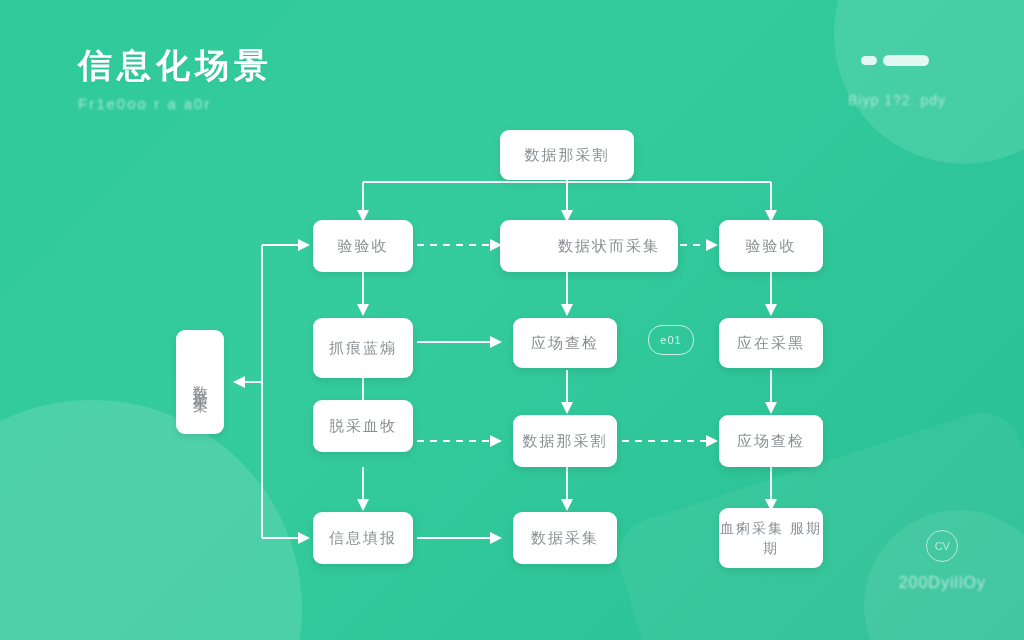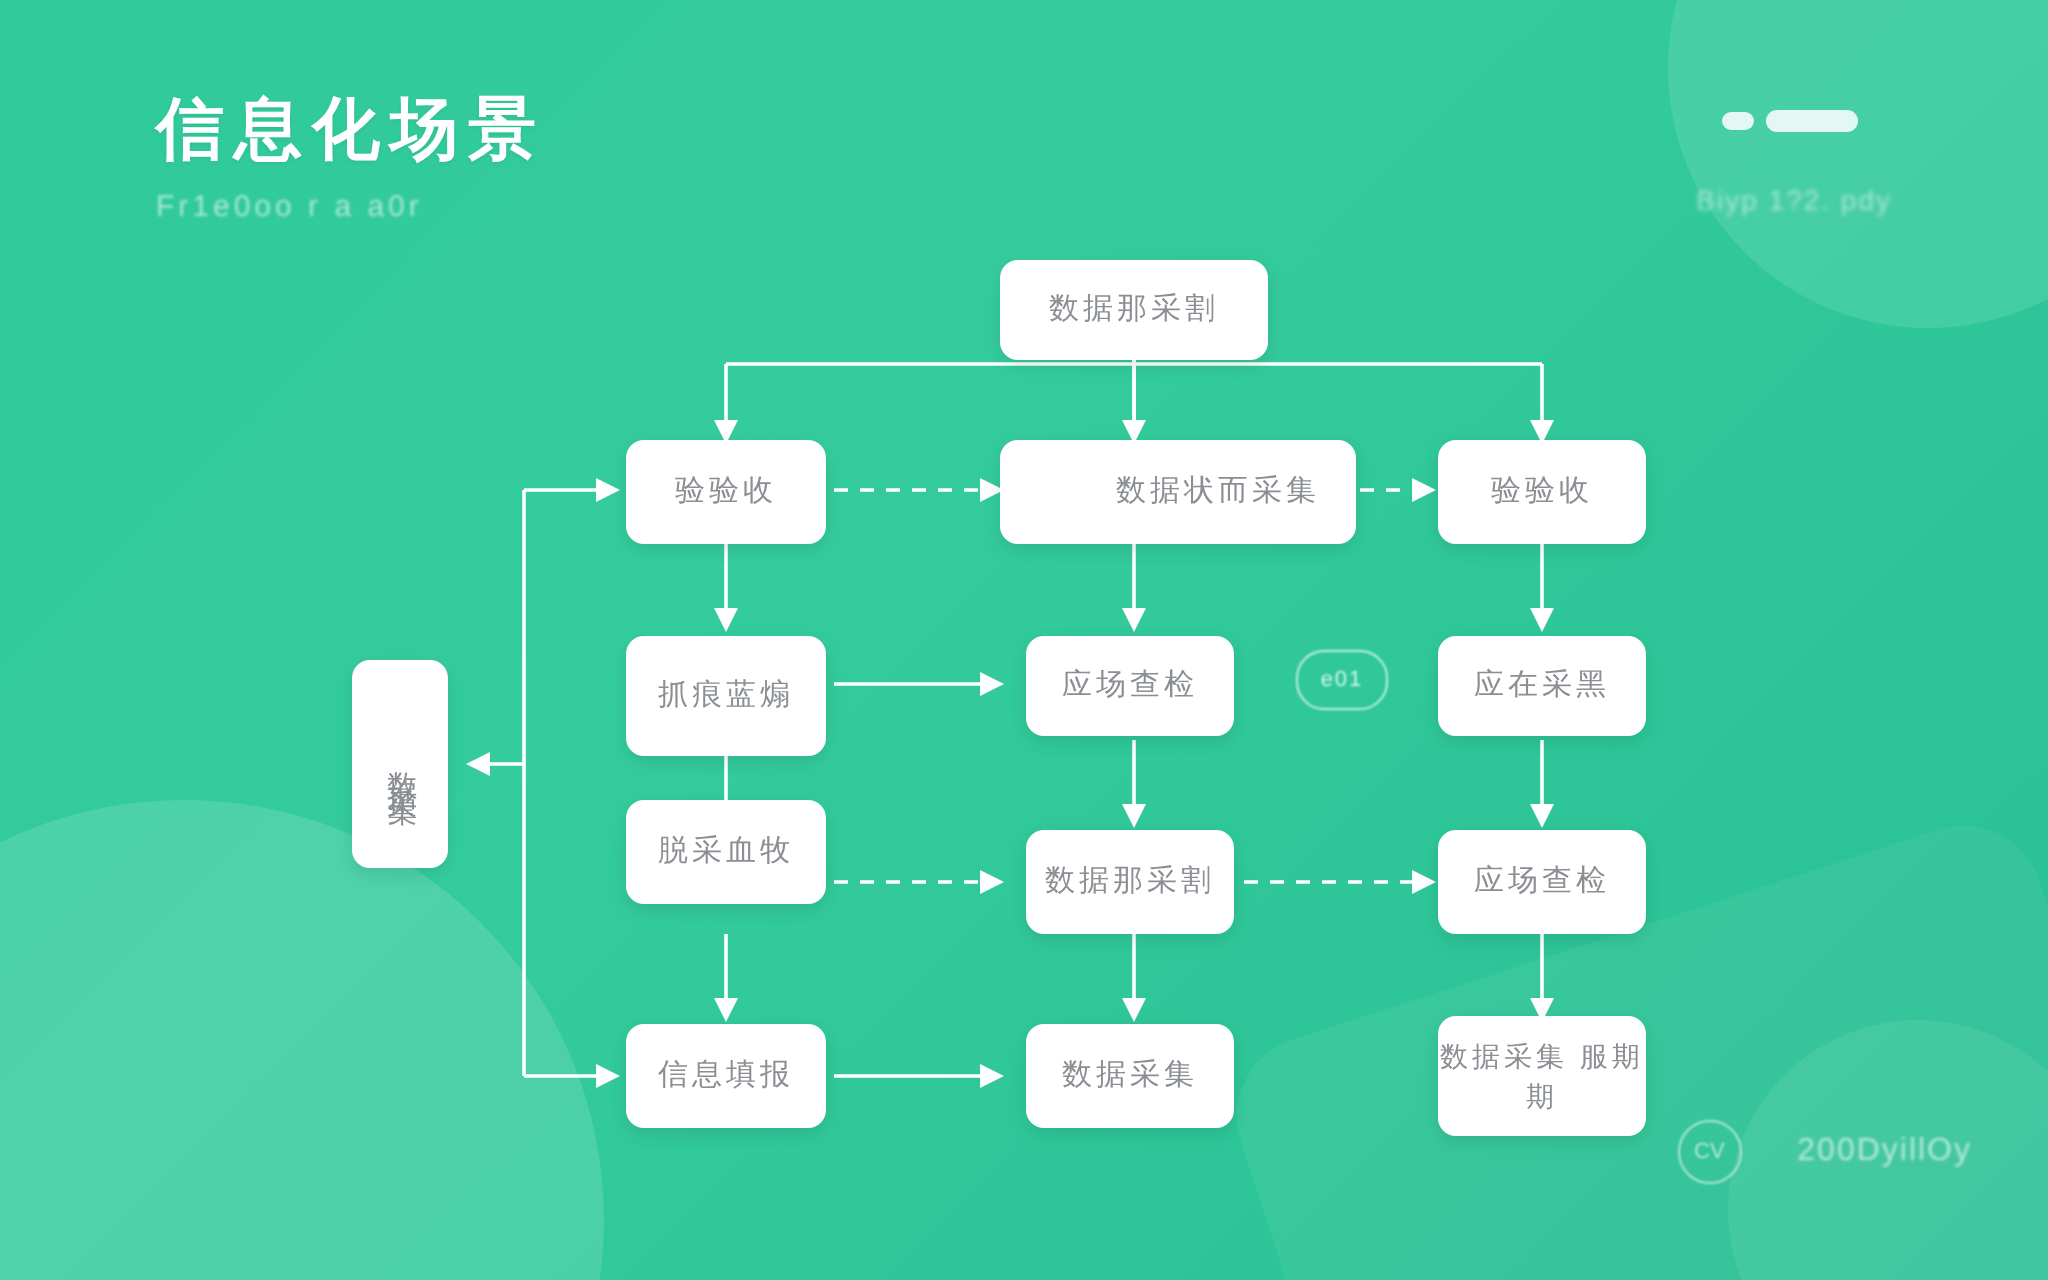--- a/index.html
+++ b/index.html
@@ -50,22 +50,23 @@
   #watermark-pill{
     position:absolute;right:95px;top:55px;width:46px;height:11px;
     background:rgba(255,255,255,0.85);border-radius:6px;
   }
   #watermark-pill:before{
     content:"";position:absolute;left:-22px;top:1px;width:16px;height:9px;
     background:rgba(255,255,255,0.85);border-radius:5px;
   }
   #footer-brand{
     position:absolute;right:38px;bottom:48px;
-    display:flex;align-items:center;gap:28px;
+    display:flex;align-items:center;gap:12px;
     color:rgba(255,255,255,0.62);
+    flex-direction:column;
   }
   #brand-logo{
     width:30px;height:30px;border-radius:50%;
     border:1.5px solid rgba(255,255,255,0.6);
     display:flex;align-items:center;justify-content:center;
     font-size:11px;letter-spacing:0;filter:blur(0.6px);
   }
   #brand-text{font-size:16px;letter-spacing:1px;filter:blur(0.8px);}
   
   .node{
@@ -193,21 +194,21 @@
   <div class="node" style="left:313px;top:318px;width:100px;height:60px;">抓痕蓝煽</div>
   <div class="node" style="left:513px;top:318px;width:104px;height:50px;">应场查检</div>
   <div class="node" style="left:719px;top:318px;width:104px;height:50px;">应在采黑</div>
 
   <div class="node" style="left:313px;top:400px;width:100px;height:52px;">脱采血牧</div>
   <div class="node" style="left:513px;top:415px;width:104px;height:52px;">数据那采割</div>
   <div class="node" style="left:719px;top:415px;width:104px;height:52px;">应场查检</div>
 
   <div class="node" style="left:313px;top:512px;width:100px;height:52px;">信息填报</div>
   <div class="node" style="left:513px;top:512px;width:104px;height:52px;">数据采集</div>
-  <div class="node two-line" style="left:719px;top:508px;width:104px;height:60px;">数据采集
+  <div class="node two-line" style="left:719px;top:508px;width:104px;height:60px;">血痢采集
 服期期</div>
 
   <div id="footer-brand">
     <div id="brand-logo">CV</div>
     <div id="brand-text">200DyillOy</div>
   </div>
 
 </div>
 
 </body></html>

